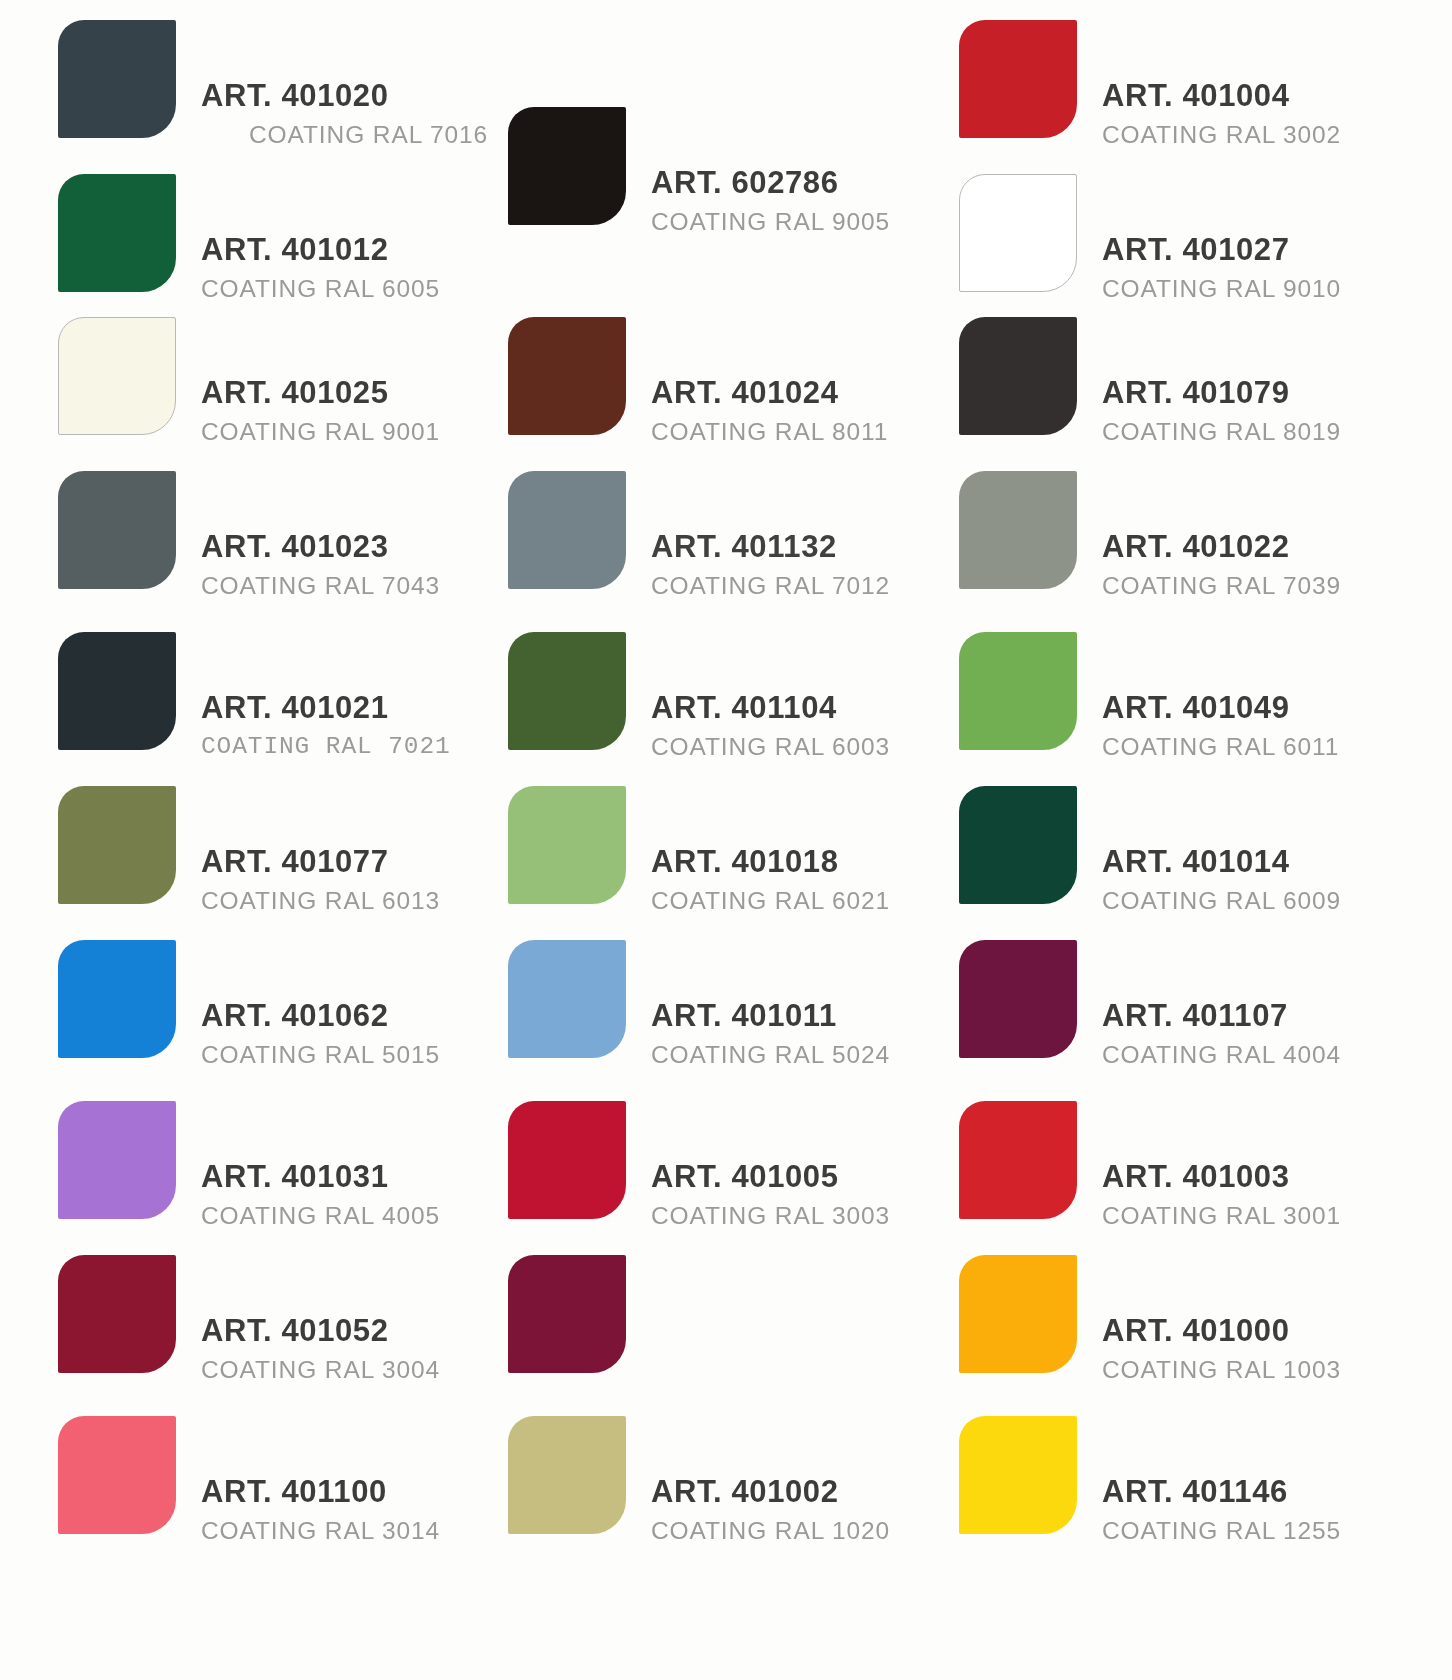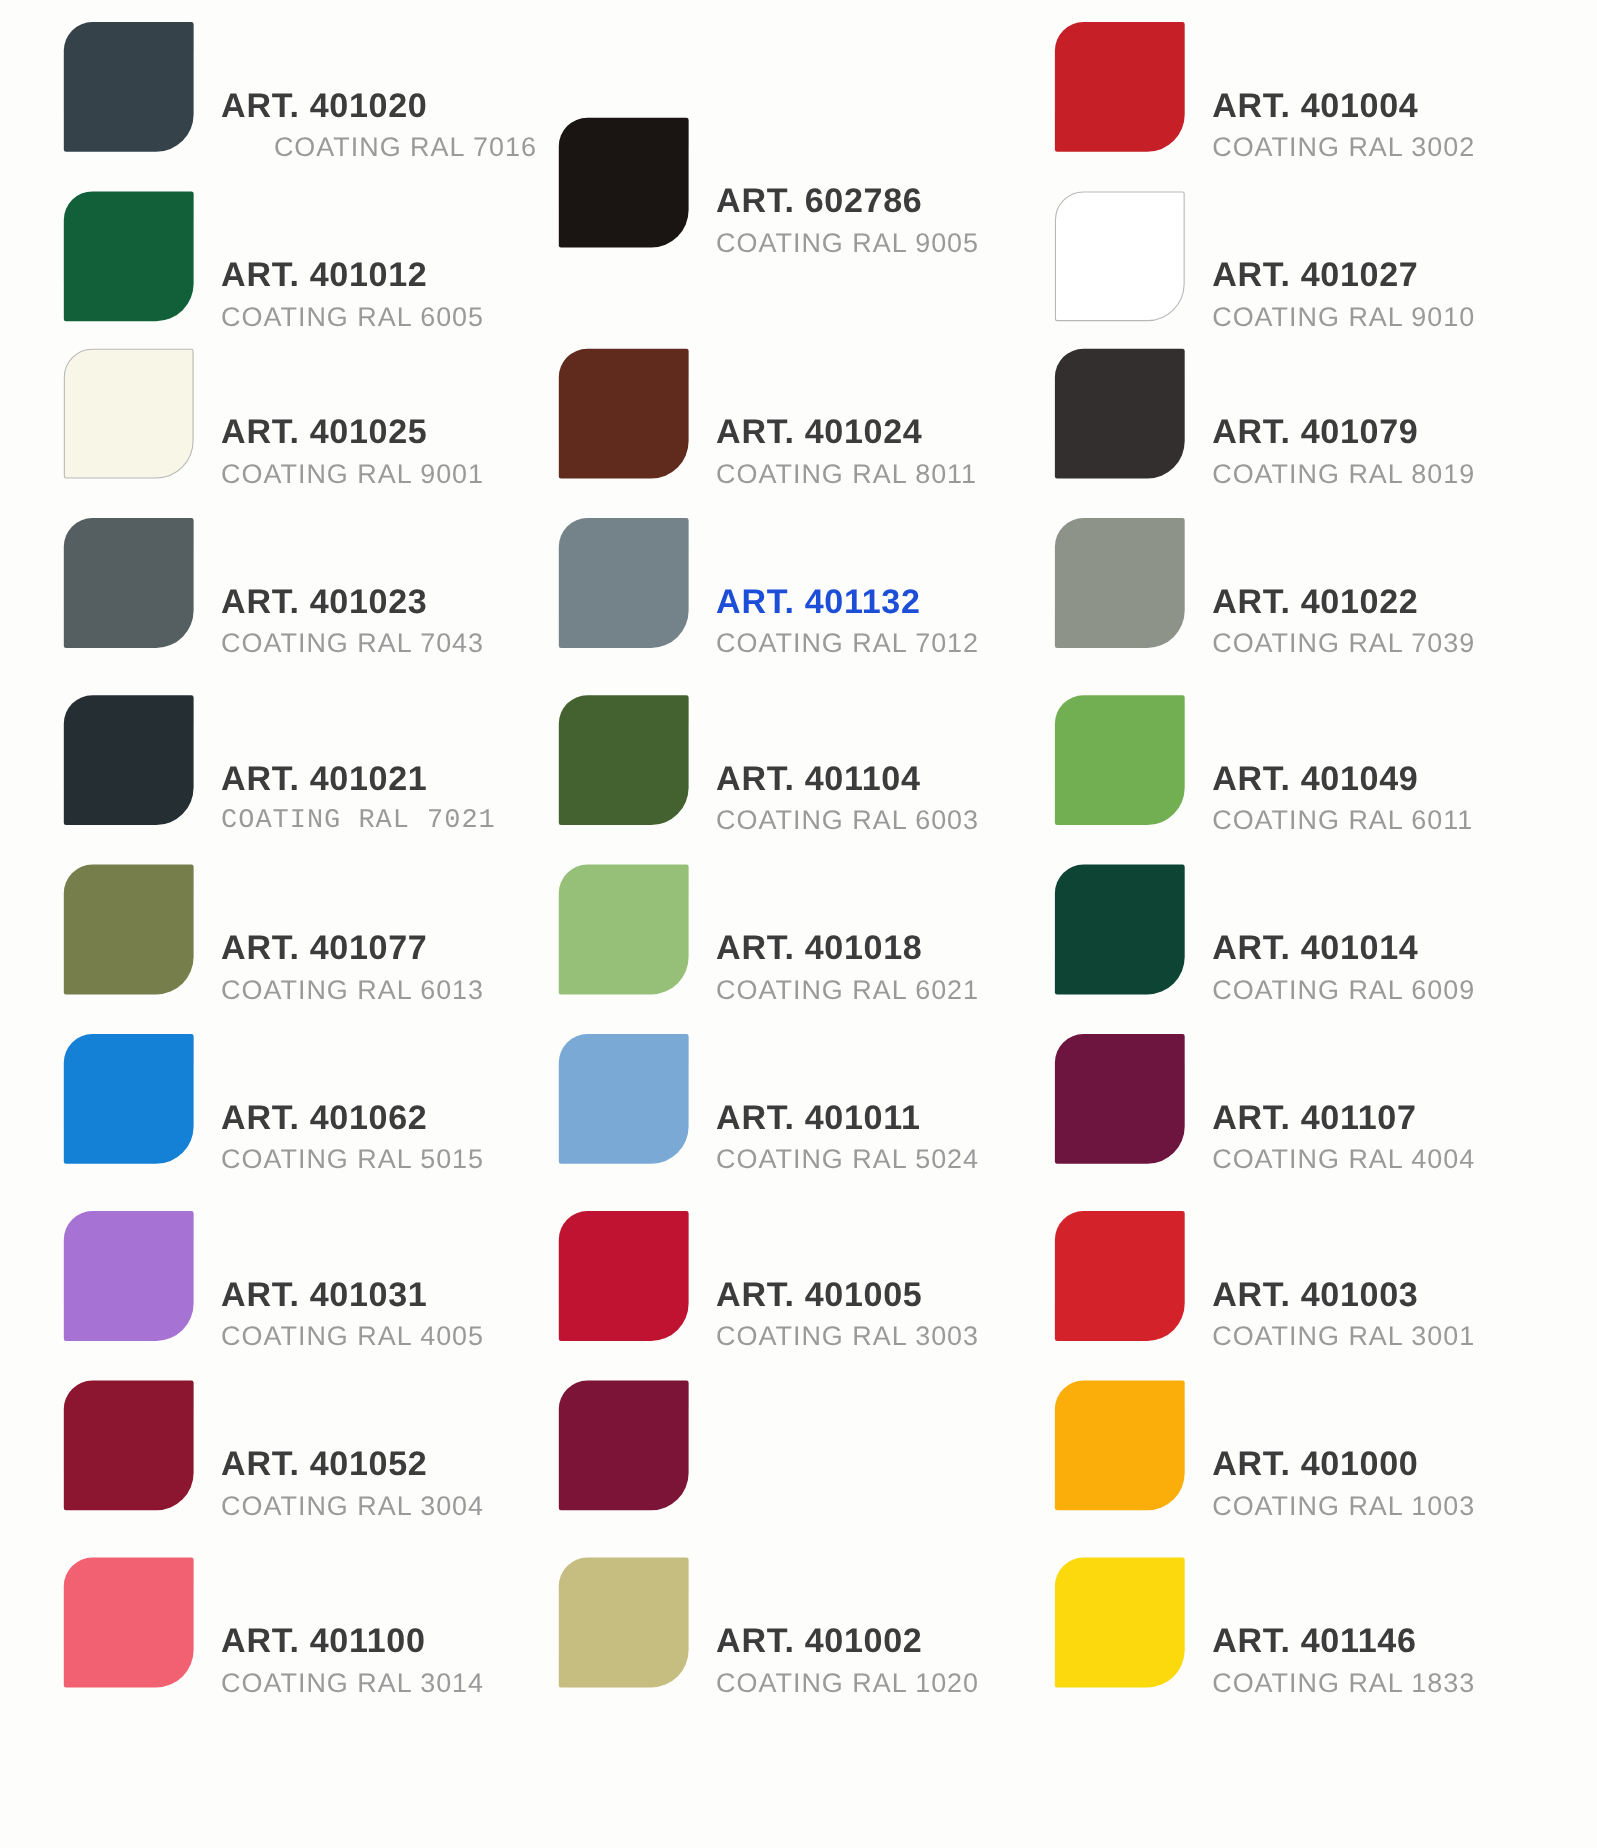--- a/index.html
+++ b/index.html
@@ -145,21 +145,21 @@
     <div class="swatch-entry" style="left: 508px; top: 317px; width: 538px; height: 118px;">
       <div class="swatch-chip" style="width: 118px; height: 118px; background: rgb(96, 42, 29);"></div>
       <div class="swatch-labels">
         <div class="art-label" style="color: rgb(60, 60, 60);">ART. 401024</div>
         <div class="ral-label" style="color: rgb(154, 154, 154);">COATING RAL 8011</div>
       </div>
     </div>
     <div class="swatch-entry" style="left: 508px; top: 471px; width: 538px; height: 118px;">
       <div class="swatch-chip" style="width: 118px; height: 118px; background: rgb(116, 130, 137);"></div>
       <div class="swatch-labels">
-        <div class="art-label" style="color: #1d4ed8;">ART. 401132</div>
+        <div class="art-label" style="color: #404040;">ART. 401132</div>
         <div class="ral-label" style="color: rgb(154, 154, 154);">COATING RAL 7012</div>
       </div>
     </div>
     <div class="swatch-entry" style="left: 508px; top: 632px; width: 538px; height: 118px;">
       <div class="swatch-chip" style="width: 118px; height: 118px; background: rgb(68, 98, 47);"></div>
       <div class="swatch-labels">
         <div class="art-label" style="color: rgb(60, 60, 60);">ART. 401104</div>
         <div class="ral-label" style="color: rgb(154, 154, 154);">COATING RAL 6003</div>
       </div>
     </div>
@@ -254,16 +254,16 @@
       <div class="swatch-chip" style="width: 118px; height: 118px; background: rgb(251, 173, 9);"></div>
       <div class="swatch-labels">
         <div class="art-label" style="color: rgb(60, 60, 60);">ART. 401000</div>
         <div class="ral-label" style="color: rgb(154, 154, 154);">COATING RAL 1003</div>
       </div>
     </div>
     <div class="swatch-entry" style="left: 959px; top: 1416px; width: 538px; height: 118px;">
       <div class="swatch-chip" style="width: 118px; height: 118px; background: rgb(251, 217, 12);"></div>
       <div class="swatch-labels">
         <div class="art-label" style="color: rgb(60, 60, 60);">ART. 401146</div>
-        <div class="ral-label" style="color: rgb(154, 154, 154);">COATING RAL 1833</div>
+        <div class="ral-label" style="color: rgb(154, 154, 154);">COATING RAL 1255</div>
       </div>
     </div>
   </div>
 
 </body></html>

